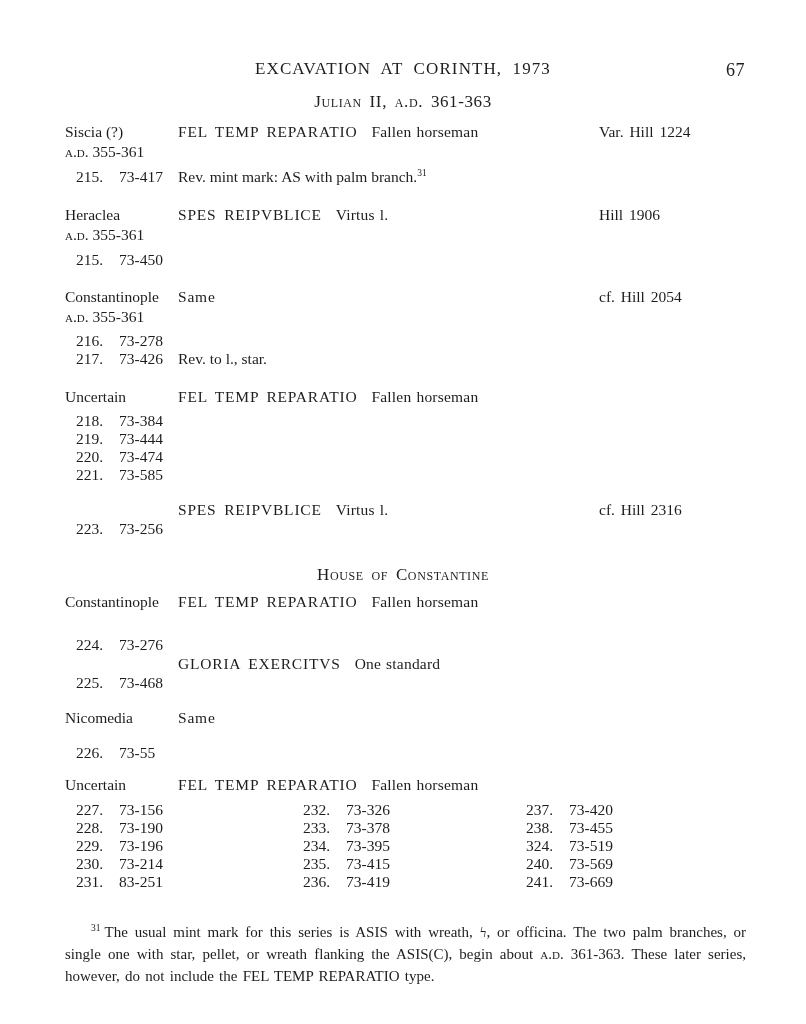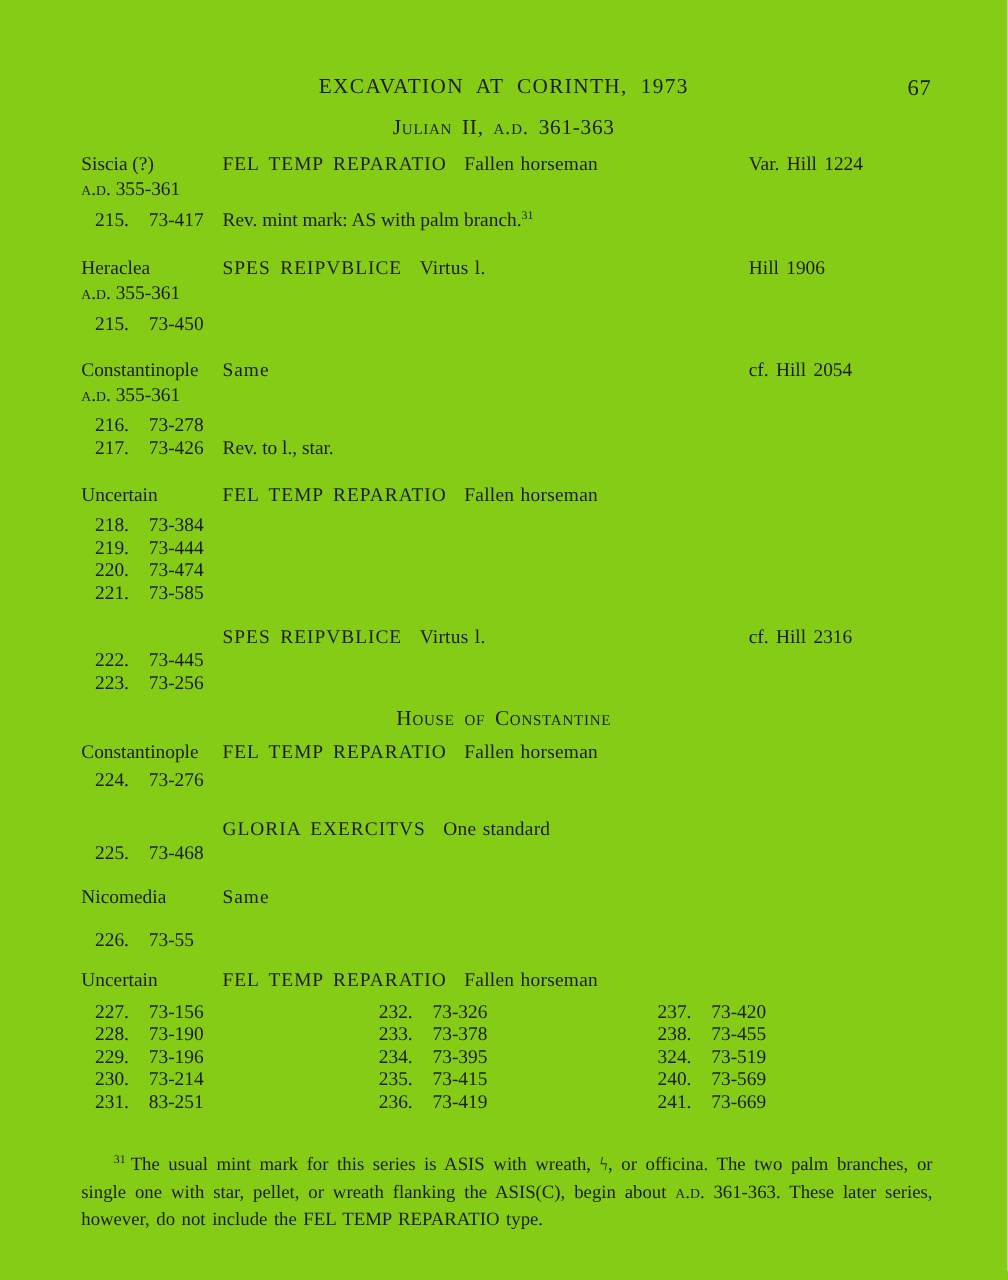--- a/index.html
+++ b/index.html
@@ -1,18 +1,18 @@
 <!DOCTYPE html>
 <html><head>
 <meta charset="utf-8">
 <style>
   html,body{margin:0;padding:0;background:#e8e8e6;}
   .page{
     position:relative;width:806px;height:1024px;margin:0 auto;
-    background:#84cc16;color:#1d1d1d;
+    background:#ffffff;color:#1d1d1d;
     font-family:"Liberation Serif", serif;
     font-size:15.5px;
     overflow:hidden;
   }
   
   .header{position:absolute;top:59px;left:0;width:100%;height:22px;}
   .running-head{
     display:block;text-align:center;
     font-size:17px;letter-spacing:1.1px;word-spacing:5px;
   }
@@ -141,39 +141,35 @@
   </div>
 
   <div class="entry" style="top:500px">
     <div class="erow">
       <span class="mint"></span>
       <span><span class="type">SPES REIPVBLICE</span><span class="desc">Virtus l.</span></span>
       <span class="ref">cf. Hill 2316</span>
     </div>
     <div class="items" style="margin-top:0px">
       <div class="item">
-        <span class="no">222.</span>
-        <span class="inv">73-445</span>
-      </div>
-      <div class="item">
         <span class="no">223.</span>
         <span class="inv">73-256</span>
       </div>
     </div>
   </div>
 
   <div class="heading sc" style="top:565px">House of Constantine</div>
 
   <div class="entry" style="top:592px">
     <div class="erow">
       <span class="mint">Constantinople</span>
       <span><span class="type">FEL TEMP REPARATIO</span><span class="desc">Fallen horseman</span></span>
       <span class="ref"></span>
     </div>
-    <div class="items" style="margin-top:4px">
+    <div class="items" style="margin-top:24px">
       <div class="item">
         <span class="no">224.</span>
         <span class="inv">73-276</span>
       </div>
     </div>
   </div>
 
   <div class="entry" style="top:654px">
     <div class="erow">
       <span class="mint"></span>

